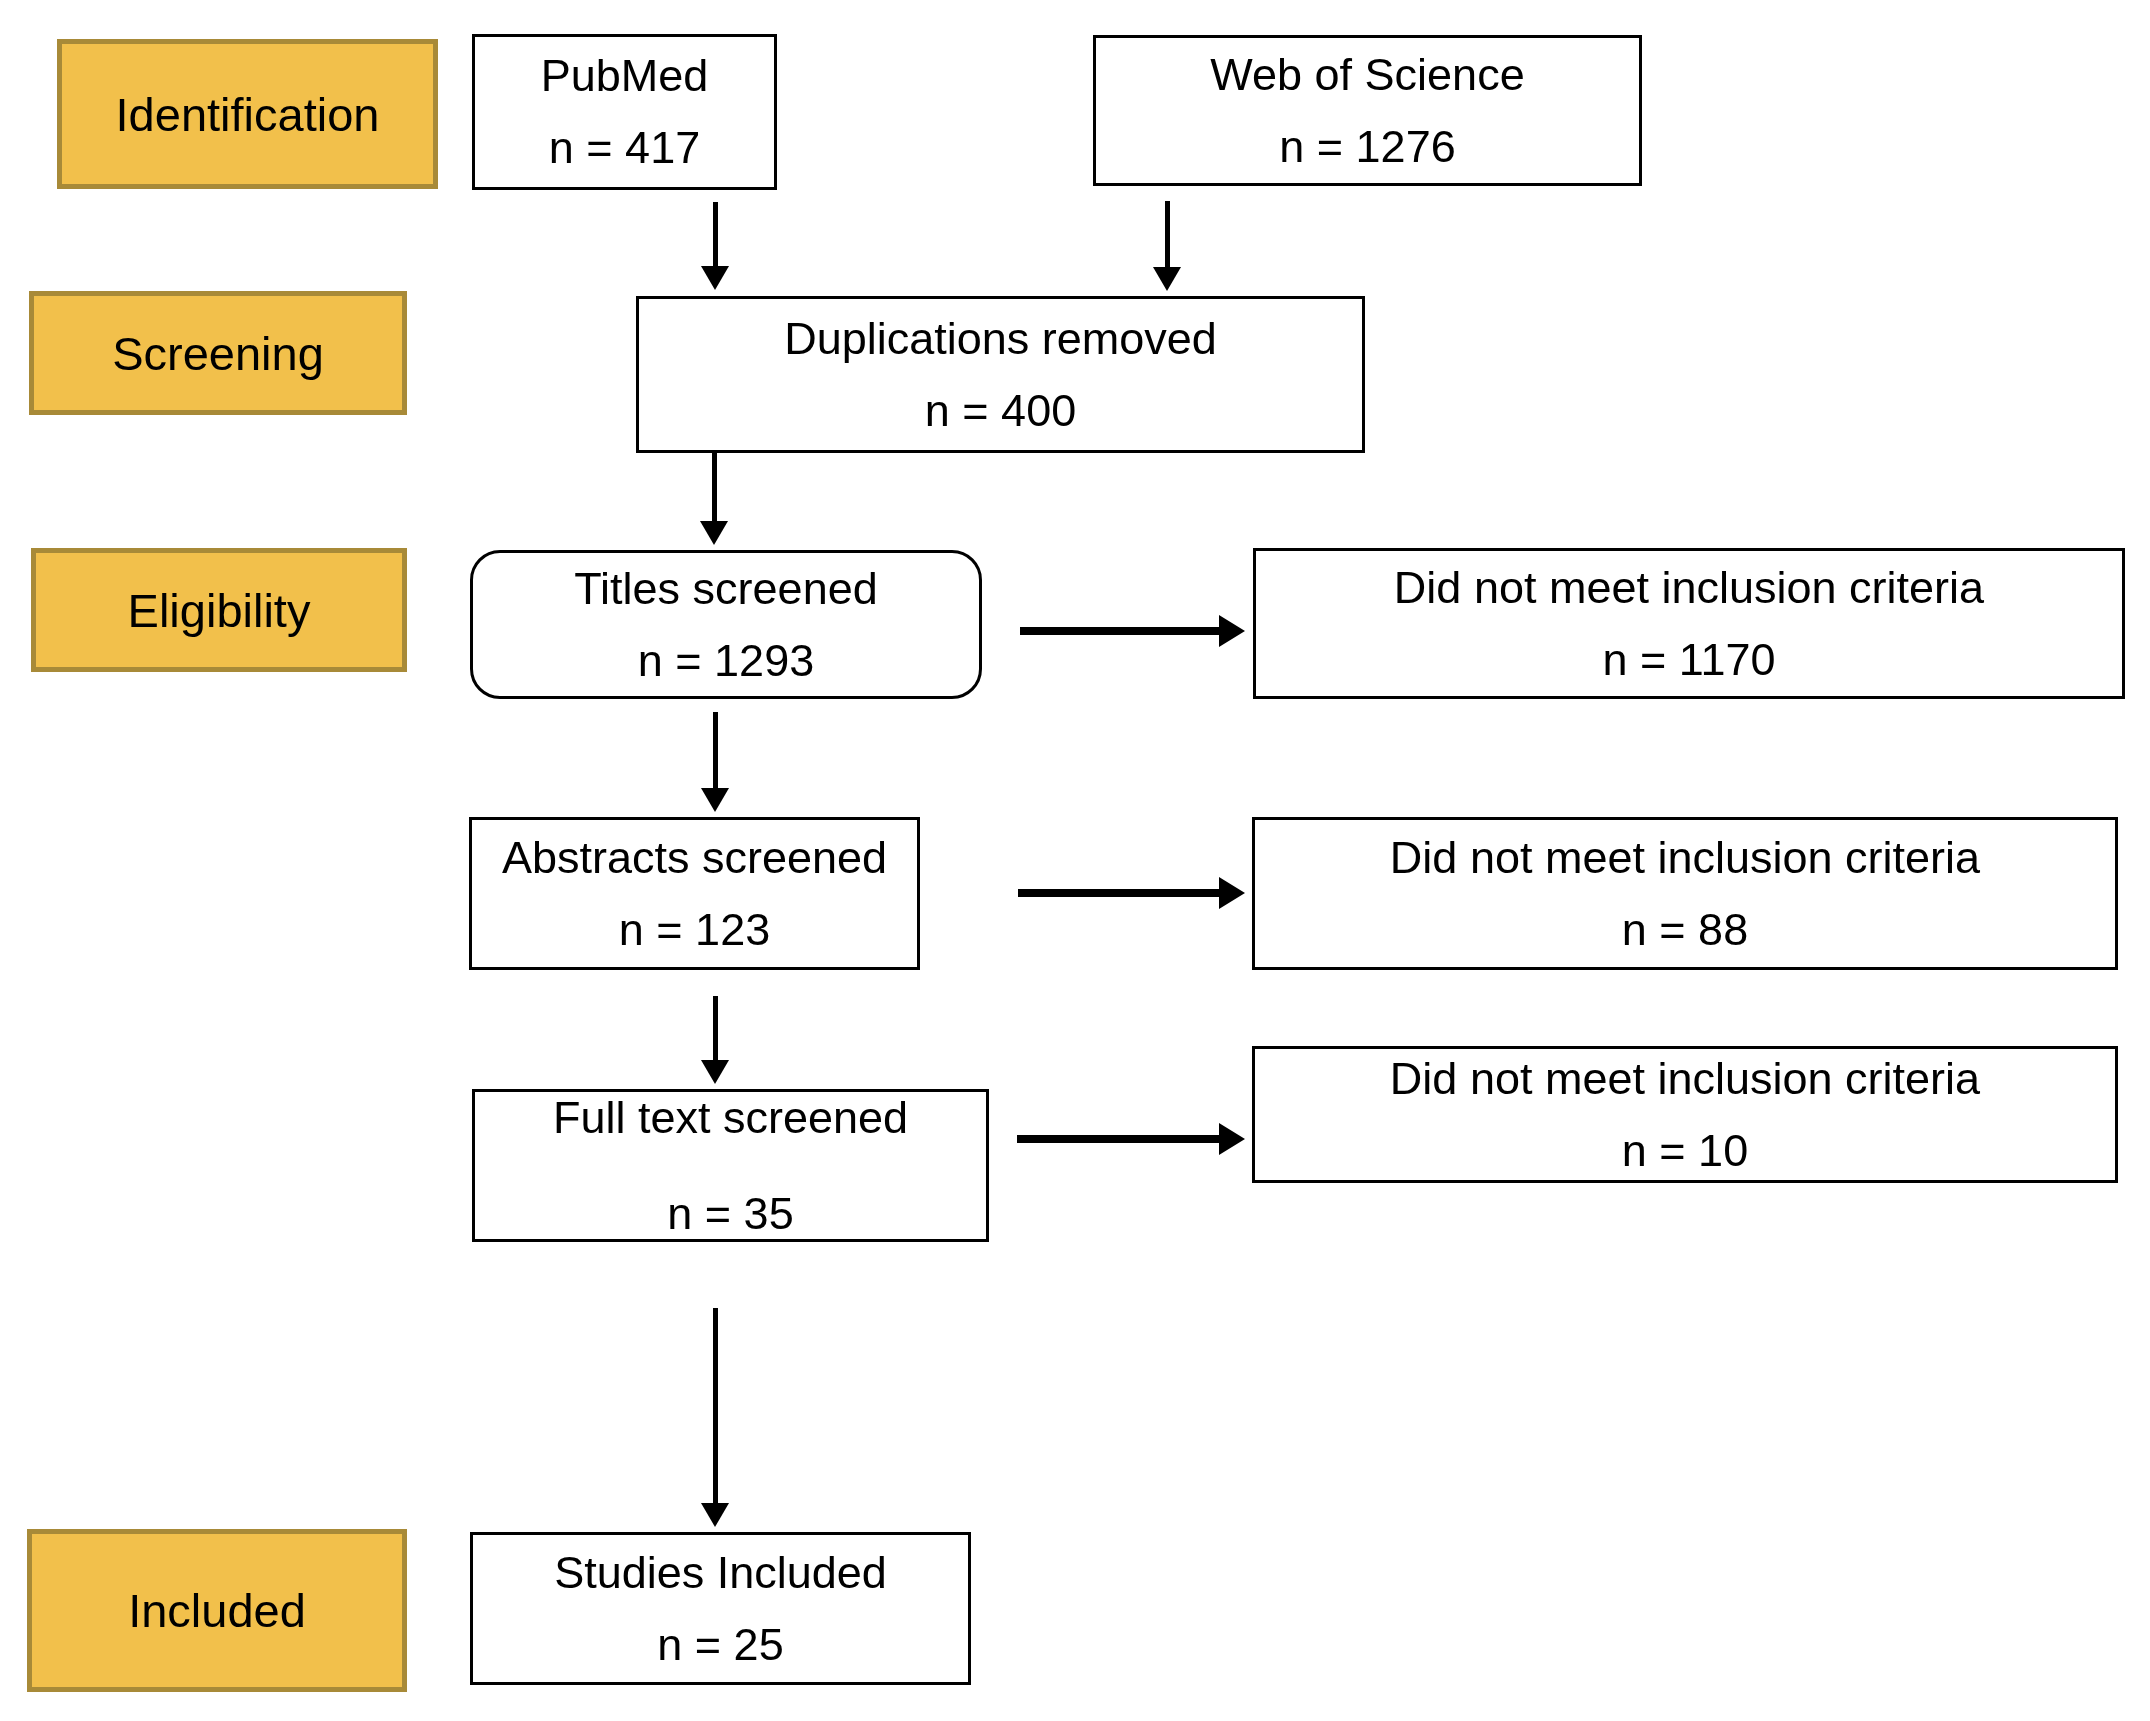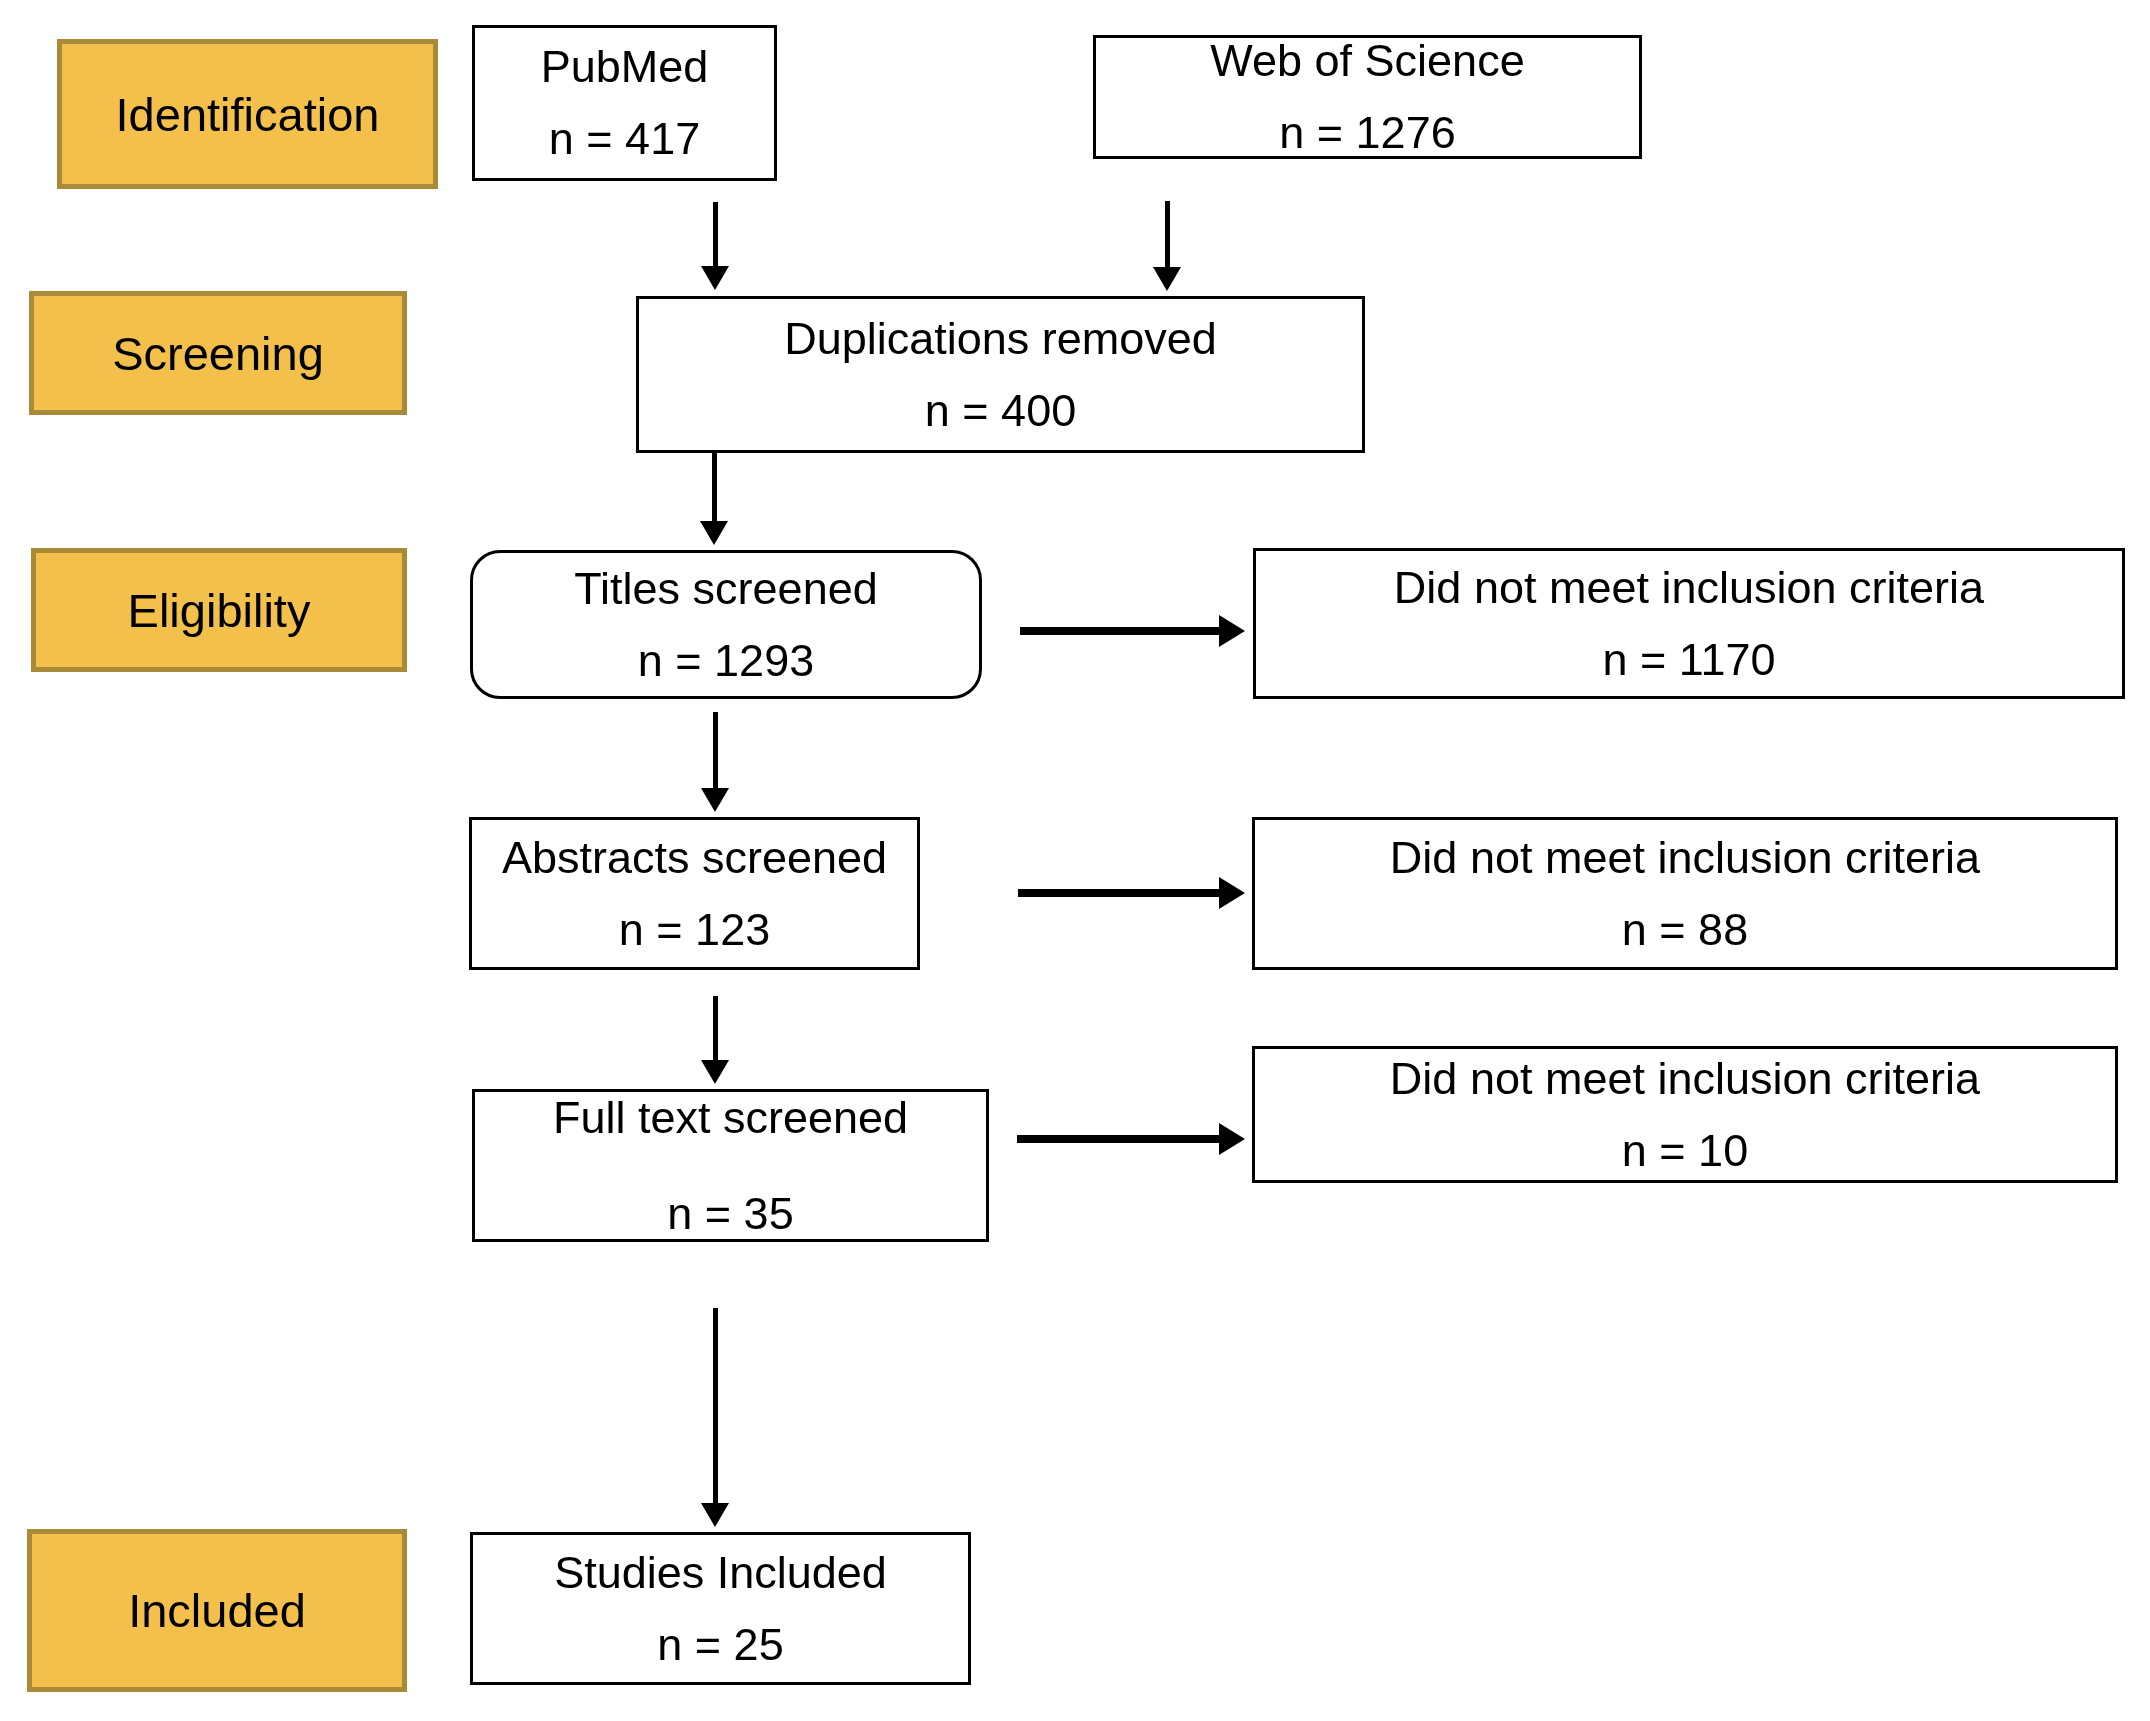--- a/index.html
+++ b/index.html
@@ -43,25 +43,25 @@
   <div class="stage" style="left:29px;top:291px;width:378px;height:124px;">
     <span>Screening</span>
   </div>
   <div class="stage" style="left:31px;top:548px;width:376px;height:124px;">
     <span>Eligibility</span>
   </div>
   <div class="stage" style="left:27px;top:1529px;width:380px;height:163px;">
     <span>Included</span>
   </div>
 
-  <div class="node" style="left:472px;top:25px;width:305px;height:156px;">
+  <div class="node" style="left:472px;top:34px;width:305px;height:156px;">
     <div class="txt">PubMed</div>
     <div class="txt">n = 417</div>
   </div>
-  <div class="node" style="left:1093px;top:35px;width:549px;height:124px;">
+  <div class="node" style="left:1093px;top:35px;width:549px;height:151px;">
     <div class="txt">Web of Science</div>
     <div class="txt">n = 1276</div>
   </div>
 
   <div class="node" style="left:636px;top:296px;width:729px;height:157px;">
     <div class="txt">Duplications removed</div>
     <div class="txt">n = 400</div>
   </div>
 
   <div class="node" style="left:470px;top:550px;width:512px;height:149px;border-radius:30px;">

